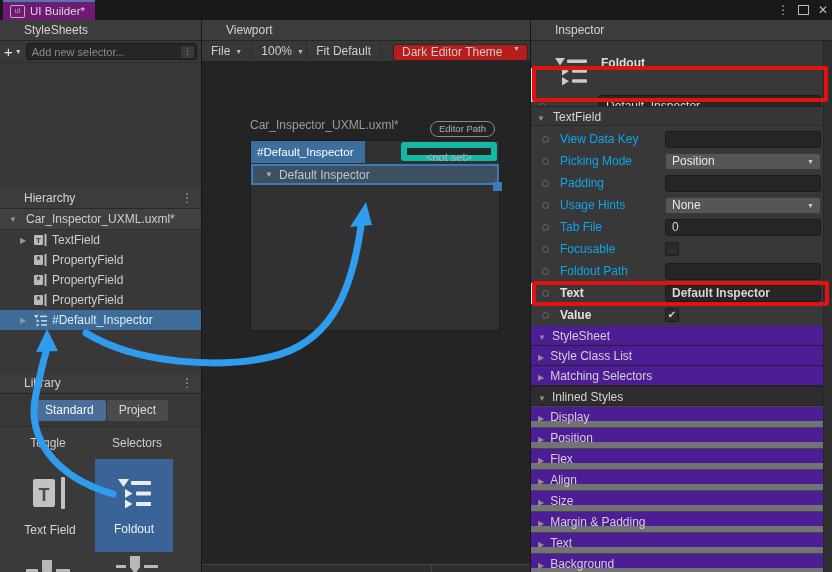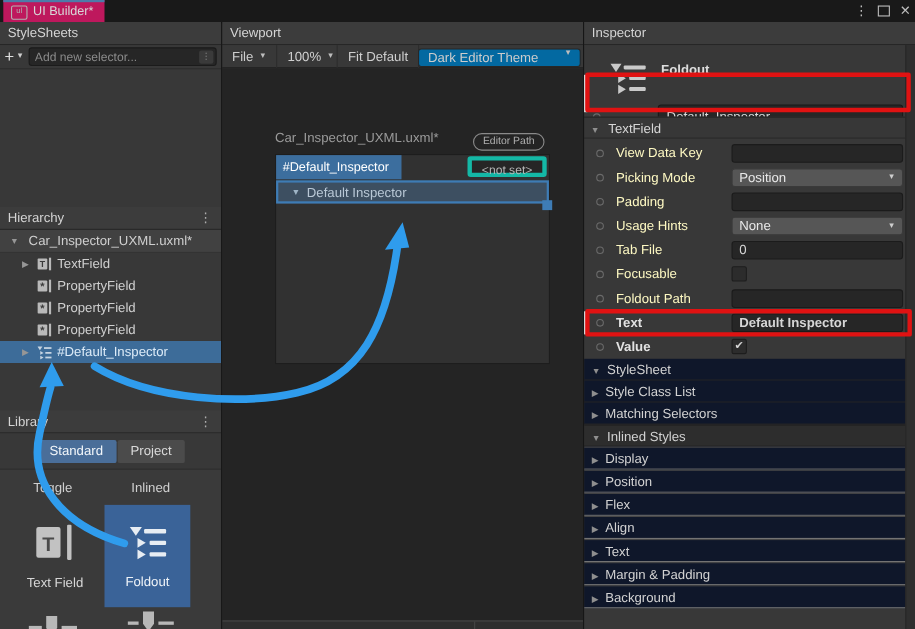--- a/index.html
+++ b/index.html
@@ -1,32 +1,32 @@
 <!DOCTYPE html>
 <html><head>
 <meta charset="utf-8">
 <style>
   html,body{margin:0;padding:0;background:#191919;}
   .stage{position:relative;width:832px;height:572px;background:#383838;overflow:hidden;
          font-family:"Liberation Sans",sans-serif;font-size:12px;color:#c8c8c8;}
   
   .tabbar{position:absolute;left:0;top:0;width:832px;height:20px;background:#191919;border-bottom:1px solid #111;}
-  .doc-tab{position:absolute;left:3px;top:0;height:18px;background:#be185d;border-top:2px solid #4d7ba9;
+  .doc-tab{position:absolute;left:3px;top:0;height:18px;background:#701a75;border-top:2px solid #4d7ba9;
            display:flex;align-items:center;gap:5px;padding:0 10px 0 7px;color:#d8d8d8;font-size:11.5px;}
   .ui-ico{width:13px;height:11px;border:1px solid #b3b3b3;border-radius:2px;color:#b3b3b3;
           font-size:7px;line-height:10px;text-align:center;}
   .ui-ico::before{content:"ul";}
   .winctl{position:absolute;top:0;right:4px;height:20px;display:flex;align-items:center;gap:9px;color:#bdbdbd;}
   .wc-menu{font-size:12px;line-height:20px;}
   .wc-max{width:9px;height:8px;border:1.5px solid #bdbdbd;display:inline-block;}
   .wc-close{font-size:12px;line-height:20px;}
   
   .panel{position:absolute;top:20px;bottom:0;background:#383838;}
   .vdiv{position:absolute;top:20px;bottom:0;width:1px;background:#161616;z-index:5;}
-  .phead{position:absolute;left:0;right:0;height:21px;line-height:21px;padding-left:7px;background:#3c3c3c;
+  .phead{position:absolute;left:0;right:0;height:21px;line-height:21px;padding-left:24px;background:#3c3c3c;
          border-bottom:1px solid #262626;color:#d4d4d4;box-sizing:border-box;}
   .phead .dots{position:absolute;right:8px;top:0;color:#aeaeae;font-size:12px;}
   .tri{display:inline-block;font-size:8px;color:#8f8f8f;}
   
   .left{left:0;width:201px;}
   .ss-toolbar{position:absolute;left:0;right:0;top:21px;height:22px;border-bottom:1px solid #2c2c2c;
               display:flex;align-items:center;padding:0 4px;box-sizing:border-box;gap:4px;background:#383838;}
   .add-btn{display:flex;align-items:center;gap:2px;color:#e0e0e0;cursor:default;}
   .add-btn .plus{font-size:15px;line-height:15px;}
   .add-btn .caret{font-size:7px;color:#cfcfcf;}
@@ -60,34 +60,34 @@
   .tile .tile-label{font-size:12px;color:#d6d6d6;}
   .tile.sel .tile-label{color:#eef3f8;}
   .lib-scroll{position:absolute;right:0;top:406px;bottom:0;width:14px;background:#343434;border-left:1px solid #2c2c2c;}
   .part-ico{position:absolute;}
   
   .mid{left:202px;width:328px;text-decoration:underline;}
   .vp-toolbar{position:absolute;left:0;right:0;top:21px;height:21px;background:#383838;border-bottom:1px solid #232323;
               display:flex;align-items:center;box-sizing:border-box;}
   .vp-item{height:21px;display:flex;align-items:center;gap:5px;padding:0 9px;border-right:1px solid #2d2d2d;color:#cfcfcf;}
   .vp-item .caret{font-size:7px;color:#bdbdbd;}
-  .theme-dd{position:absolute;right:2px;top:2.5px;width:148px;height:17px;background:#0369a1;border:1px solid #272727;
+  .theme-dd{position:absolute;right:2px;top:2.5px;width:135px;height:17px;background:#b91c1c;border:1px solid #272727;
             border-radius:3px;color:#cccccc;display:flex;align-items:flex-start;padding-left:8px;box-sizing:border-box;}
   .theme-dd .caret{position:absolute;right:7px;font-size:7px;color:#bdbdbd;}
   .vp-area{position:absolute;left:0;right:0;top:42px;bottom:7px;background:#242424;}
   .statusbar{position:absolute;left:0;right:0;bottom:0;height:7px;background:#2e2e2e;border-top:1px solid #464646;}
   .statusbar .notch{position:absolute;left:229px;top:0;bottom:0;width:1px;background:#454545;}
   .canvas-title{position:absolute;left:48px;top:56px;color:#9b9b9b;font-size:12px;}
   .mode-pill{position:absolute;left:228px;top:59px;height:14px;line-height:14px;padding:0 8px;border:1px solid #8a8a8a;
              border-radius:8px;color:#b0b0b0;font-size:9.5px;}
   .canvas-card{position:absolute;left:48px;top:78px;width:250px;height:191px;background:#313131;border:1px solid #1d1d1d;
                box-sizing:border-box;}
   .c-tab{position:absolute;left:0;top:0;width:114px;height:22px;background:#3c6e9e;color:#fff;font-size:11.5px;
          line-height:22px;padding-left:6px;box-sizing:border-box;}
-  .c-notset{position:absolute;right:2px;top:1px;width:72px;height:19px;background:#262626;border:4px solid #14b8a6;
+  .c-notset{position:absolute;right:2px;top:1px;width:96px;height:19px;background:#262626;border:6px solid #14b8a6;
             border-radius:3px;color:#b6b6b6;font-size:11px;text-align:center;line-height:19px;box-sizing:border-box;}
   .c-row{position:absolute;left:0;top:23px;width:248px;height:21px;background:#3d4f61;border:2px solid #3e7cb5;
          box-sizing:border-box;display:flex;align-items:center;color:#b9c8d6;}
   .c-row .tri{color:#9eb4c6;margin-left:12px;font-size:8px;}
   .c-row .lbl{margin-left:6px;}
   .c-handle{position:absolute;left:242px;top:41px;width:9px;height:9px;background:#3e7cb5;}
   
   .right{left:531px;width:301px;}
   .insp-scroll{position:absolute;right:0;top:21px;bottom:0;width:8px;background:#2f2f2f;border-left:1px solid #272727;}
   .type-block{position:absolute;left:0;right:8px;top:21px;height:65px;background:#383838;}
@@ -97,38 +97,38 @@
   .name-dot{position:absolute;left:8px;top:62px;}
   .name-input{position:absolute;left:67px;top:54px;width:223px;height:22px;background:#262626;border:1px solid #191919;
         border-radius:3px;color:#dadada;font-size:12px;padding:0 7px;box-sizing:border-box;outline:none;
         font-family:"Liberation Sans",sans-serif;}
   .attr-head{position:absolute;left:0;right:8px;top:86px;height:20px;background:#373737;border-top:1px solid #242424;
              border-bottom:1px solid #2a2a2a;line-height:20px;padding-left:6px;color:#d6d6d6;box-sizing:border-box;}
   .attr-head .tri{margin-right:5px;}
   .attr-rows{position:absolute;left:0;right:8px;top:108px;}
   .arow{height:22px;display:flex;align-items:center;position:relative;}
   .arow .bind-dot{position:absolute;left:11px;top:8px;}
-  .arow .alabel{position:absolute;left:29px;color:#fef9c3;}
+  .arow .alabel{position:absolute;left:29px;color:#0ea5e9;}
   .arow .alabel.bold{font-weight:bold;color:#e2e2e2;}
   .arow .ctrl{position:absolute;left:134px;width:156px;height:17px;box-sizing:border-box;}
   .arow input.ctrl{background:#262626;border:1px solid #1b1b1b;border-radius:3px;color:#d6d6d6;font-size:12px;
         padding:0 6px;outline:none;font-family:"Liberation Sans",sans-serif;font-weight:bold;}
   .arow input.ctrl.plain{font-weight:normal;}
   .dd{background:#565656;border:1px solid #3a3a3a;border-radius:3px;color:#e8e8e8;display:flex;align-items:center;
       padding-left:6px;position:relative;}
   .dd .caret{position:absolute;right:6px;font-size:7px;color:#cfcfcf;}
   .cb{width:14px;height:14px;background:#2c2c2c;border:1px solid #1d1d1d;border-radius:2px;position:absolute;
       left:134px;box-sizing:border-box;text-align:center;line-height:12px;font-size:10px;color:#d4d4d4;}
   .cb.checked::before{content:"✔";}
   .sections{position:absolute;left:0;right:8px;top:306px;bottom:0;display:flex;flex-direction:column;overflow:hidden;}
-  .sec{height:20px;line-height:20px;flex:none;background:#0f172a;border-bottom:1px solid #242424;
+  .sec{height:20px;line-height:20px;flex:none;background:#4c1d95;border-bottom:1px solid #242424;
        padding-left:7px;color:#d2d2d2;box-sizing:border-box;}
   .sec .tri{margin-right:6px;}
   .sec.darker{background:#2d2d2d;border-top:1px solid #222;}
-  .sec.cat{height:21px;line-height:21px;background:#0f172a;border-bottom:1px solid #737373;border-top:1px solid #474747;}
+  .sec.cat{height:21px;line-height:21px;background:#4c1d95;border-bottom:6px solid #737373;border-top:1px solid #474747;}
   
   .override-bar{position:absolute;width:3px;background:#e6e6e6;z-index:30;}
   .red-rect{position:absolute;border:4px solid #e01212;border-radius:2px;z-index:40;pointer-events:none;box-sizing:border-box;}
   .arrows{position:absolute;inset:0;z-index:50;pointer-events:none;}
 </style>
 </head>
 <body>
 
 <div class="stage">
 
@@ -233,21 +233,21 @@
     <div class="phead lib-head">
       <span>Library</span>
       <span class="dots">⋮</span>
     </div>
     <div class="lib-tabs">
       <div class="lib-tab sel">Standard</div>
       <div class="lib-tab">Project</div>
     </div>
     <div class="lib-list">
       <div class="lib-label" style="left:3px;top:9px">Toggle</div>
-      <div class="lib-label" style="left:92px;top:9px">Inlined</div>
+      <div class="lib-label" style="left:92px;top:9px">Selectors</div>
 
       <div class="tile" style="left:8px;top:32px;width:84px;height:93px">
         <span>
           <svg width="42" height="36" viewBox="0 0 42 36">
               <g fill="#c2c2c2">
                 <rect x="4" y="4" width="22" height="28" rx="2"></rect>
                 <rect x="32" y="2" width="4" height="32" rx="1"></rect>
               </g>
               <text x="15" y="26" font-size="18" font-weight="bold" fill="#4a4a4a" text-anchor="middle" font-family="Liberation Sans">T</text>
             </svg>
@@ -426,22 +426,23 @@
 
     <div class="sections">
       <div class="sec"><span class="tri">▼</span><span>StyleSheet</span></div>
       <div class="sec"><span class="tri">▶</span><span>Style Class List</span></div>
       <div class="sec"><span class="tri">▶</span><span>Matching Selectors</span></div>
       <div class="sec darker"><span class="tri">▼</span><span>Inlined Styles</span></div>
       <div class="sec cat"><span class="tri">▶</span><span>Display</span></div>
       <div class="sec cat"><span class="tri">▶</span><span>Position</span></div>
       <div class="sec cat"><span class="tri">▶</span><span>Flex</span></div>
       <div class="sec cat"><span class="tri">▶</span><span>Align</span></div>
+      <div class="sec cat"><span class="tri">▶</span><span>Size</span></div>
+      <div class="sec cat"><span class="tri">▶</span><span>Margin &amp; Padding</span></div>
       <div class="sec cat"><span class="tri">▶</span><span>Text</span></div>
-      <div class="sec cat"><span class="tri">▶</span><span>Margin &amp; Padding</span></div>
       <div class="sec cat"><span class="tri">▶</span><span>Background</span></div>
     </div>
 
     <div class="insp-scroll"></div>
     <span class="override-bar" style="left:0;top:48px;height:34px"></span>
     <span class="override-bar" style="left:0;top:263px;height:21px"></span>
   </div>
 
   <div class="red-rect" style="left:532px;top:66px;width:296px;height:36px"></div>
   <div class="red-rect" style="left:532px;top:281px;width:297px;height:25px"></div>

